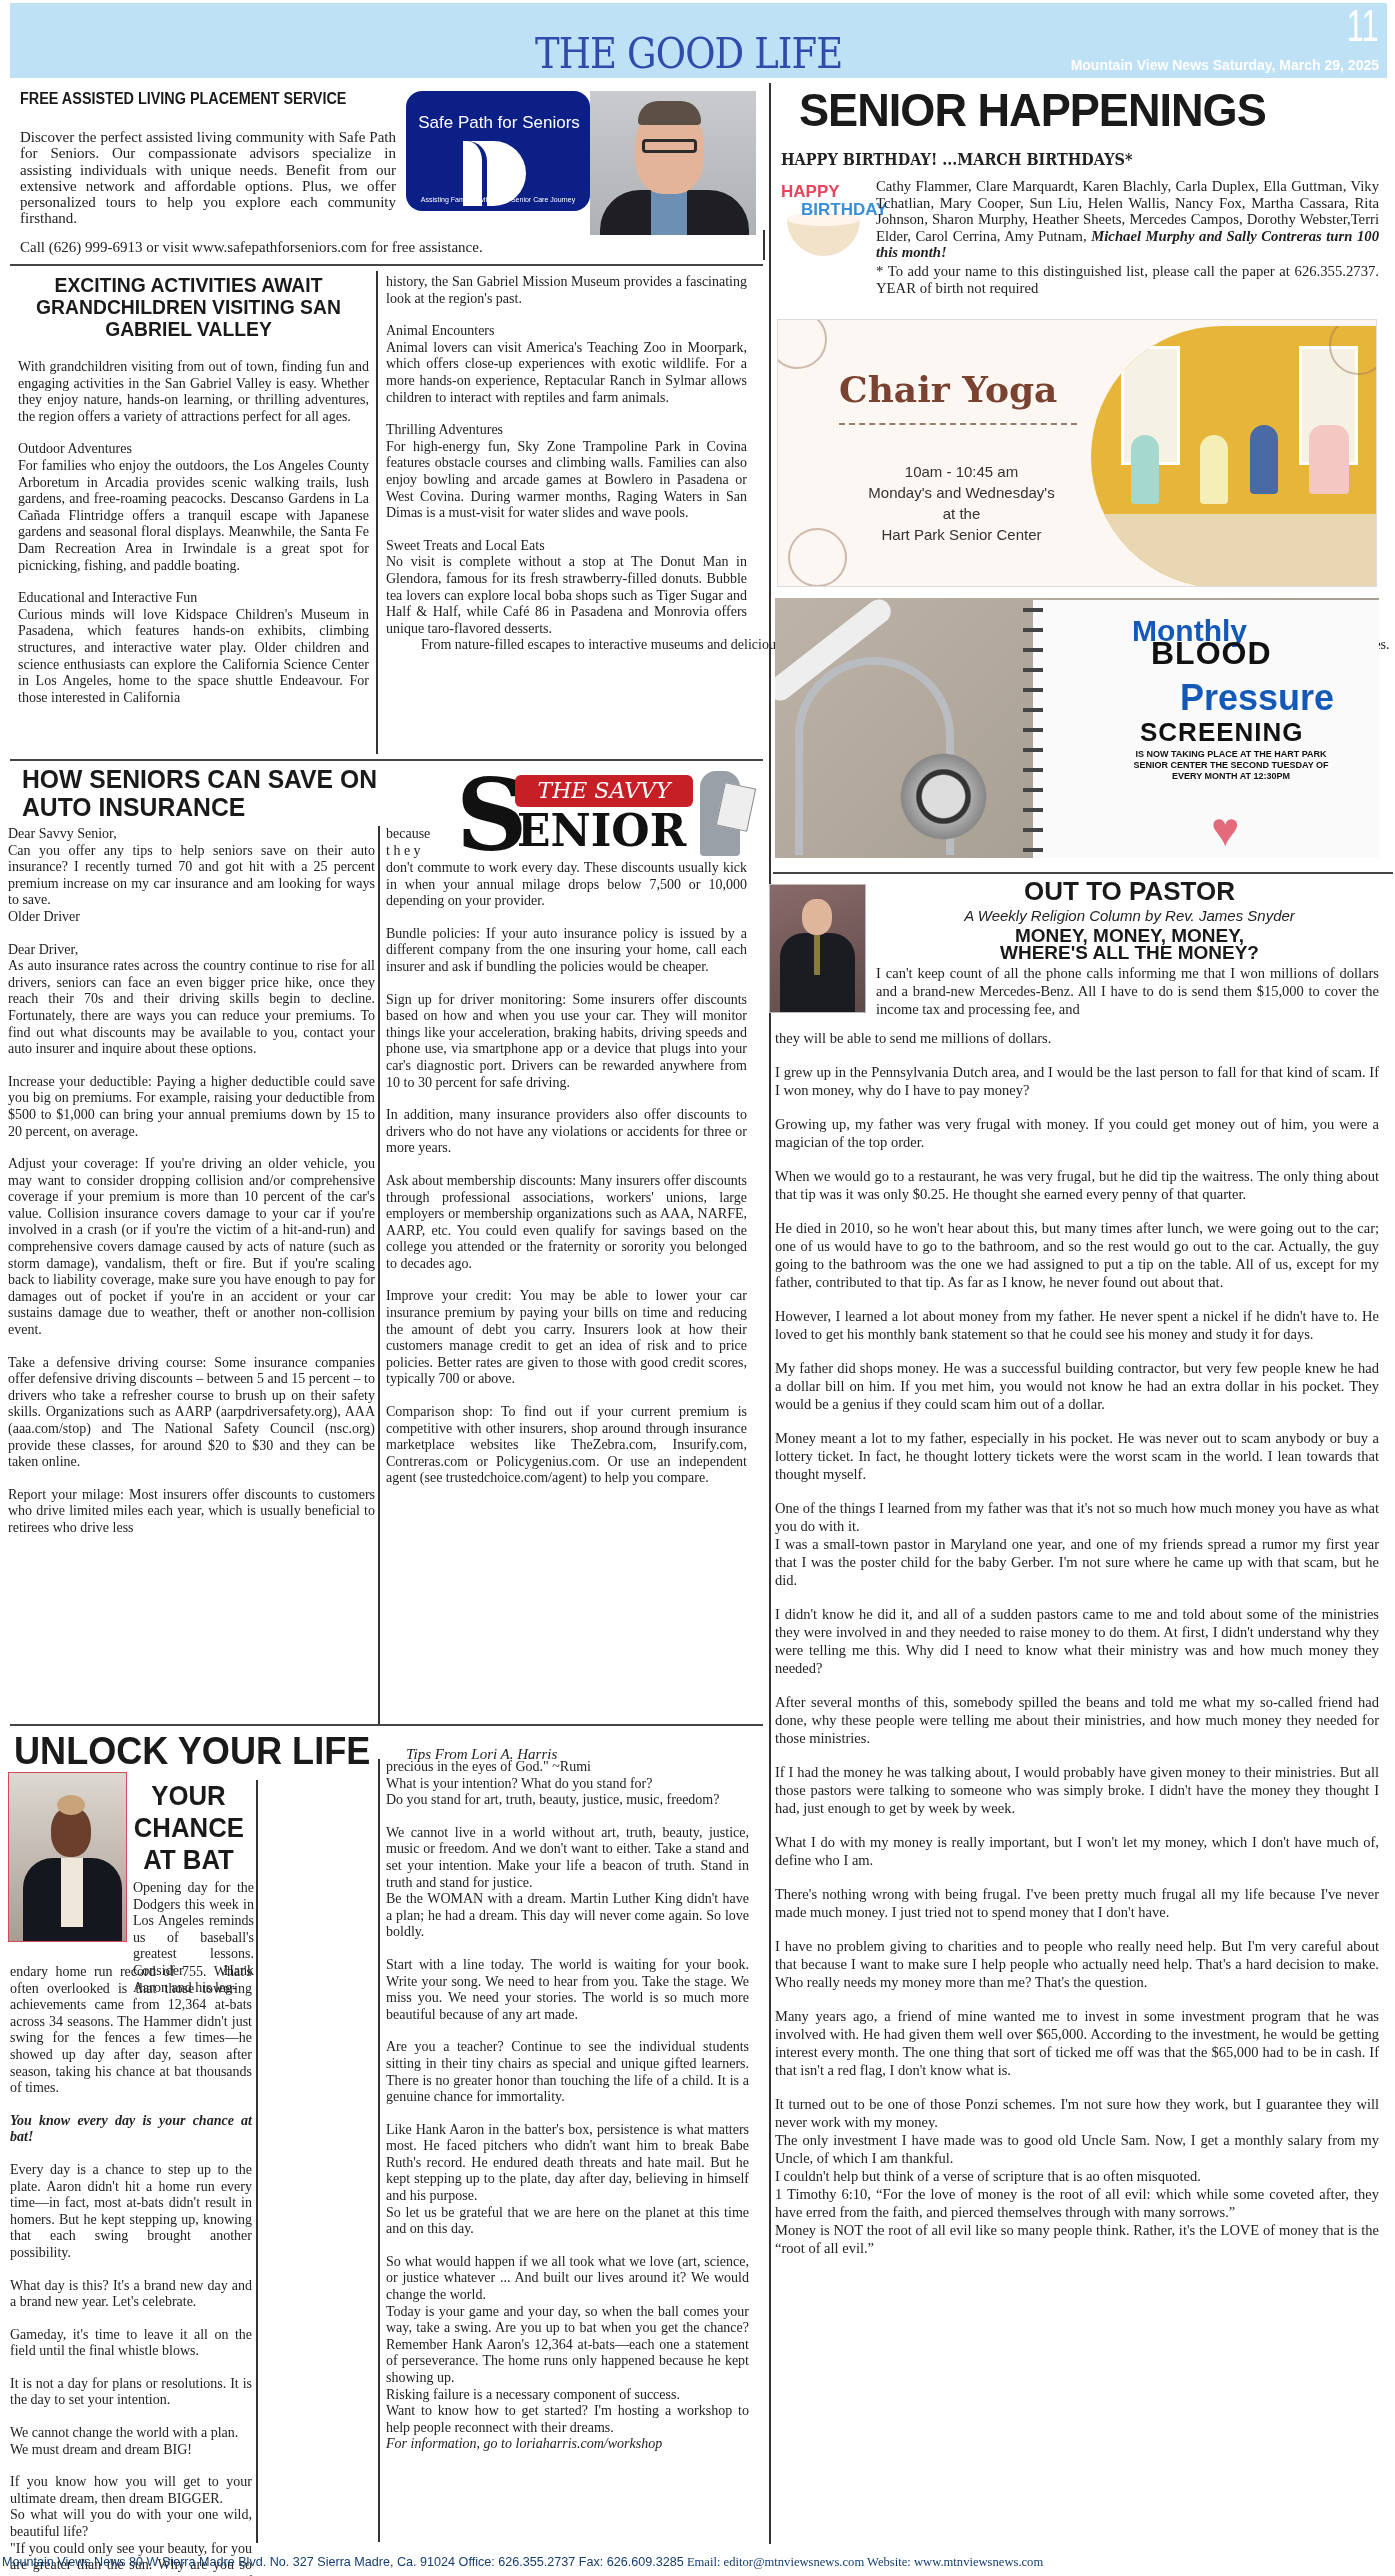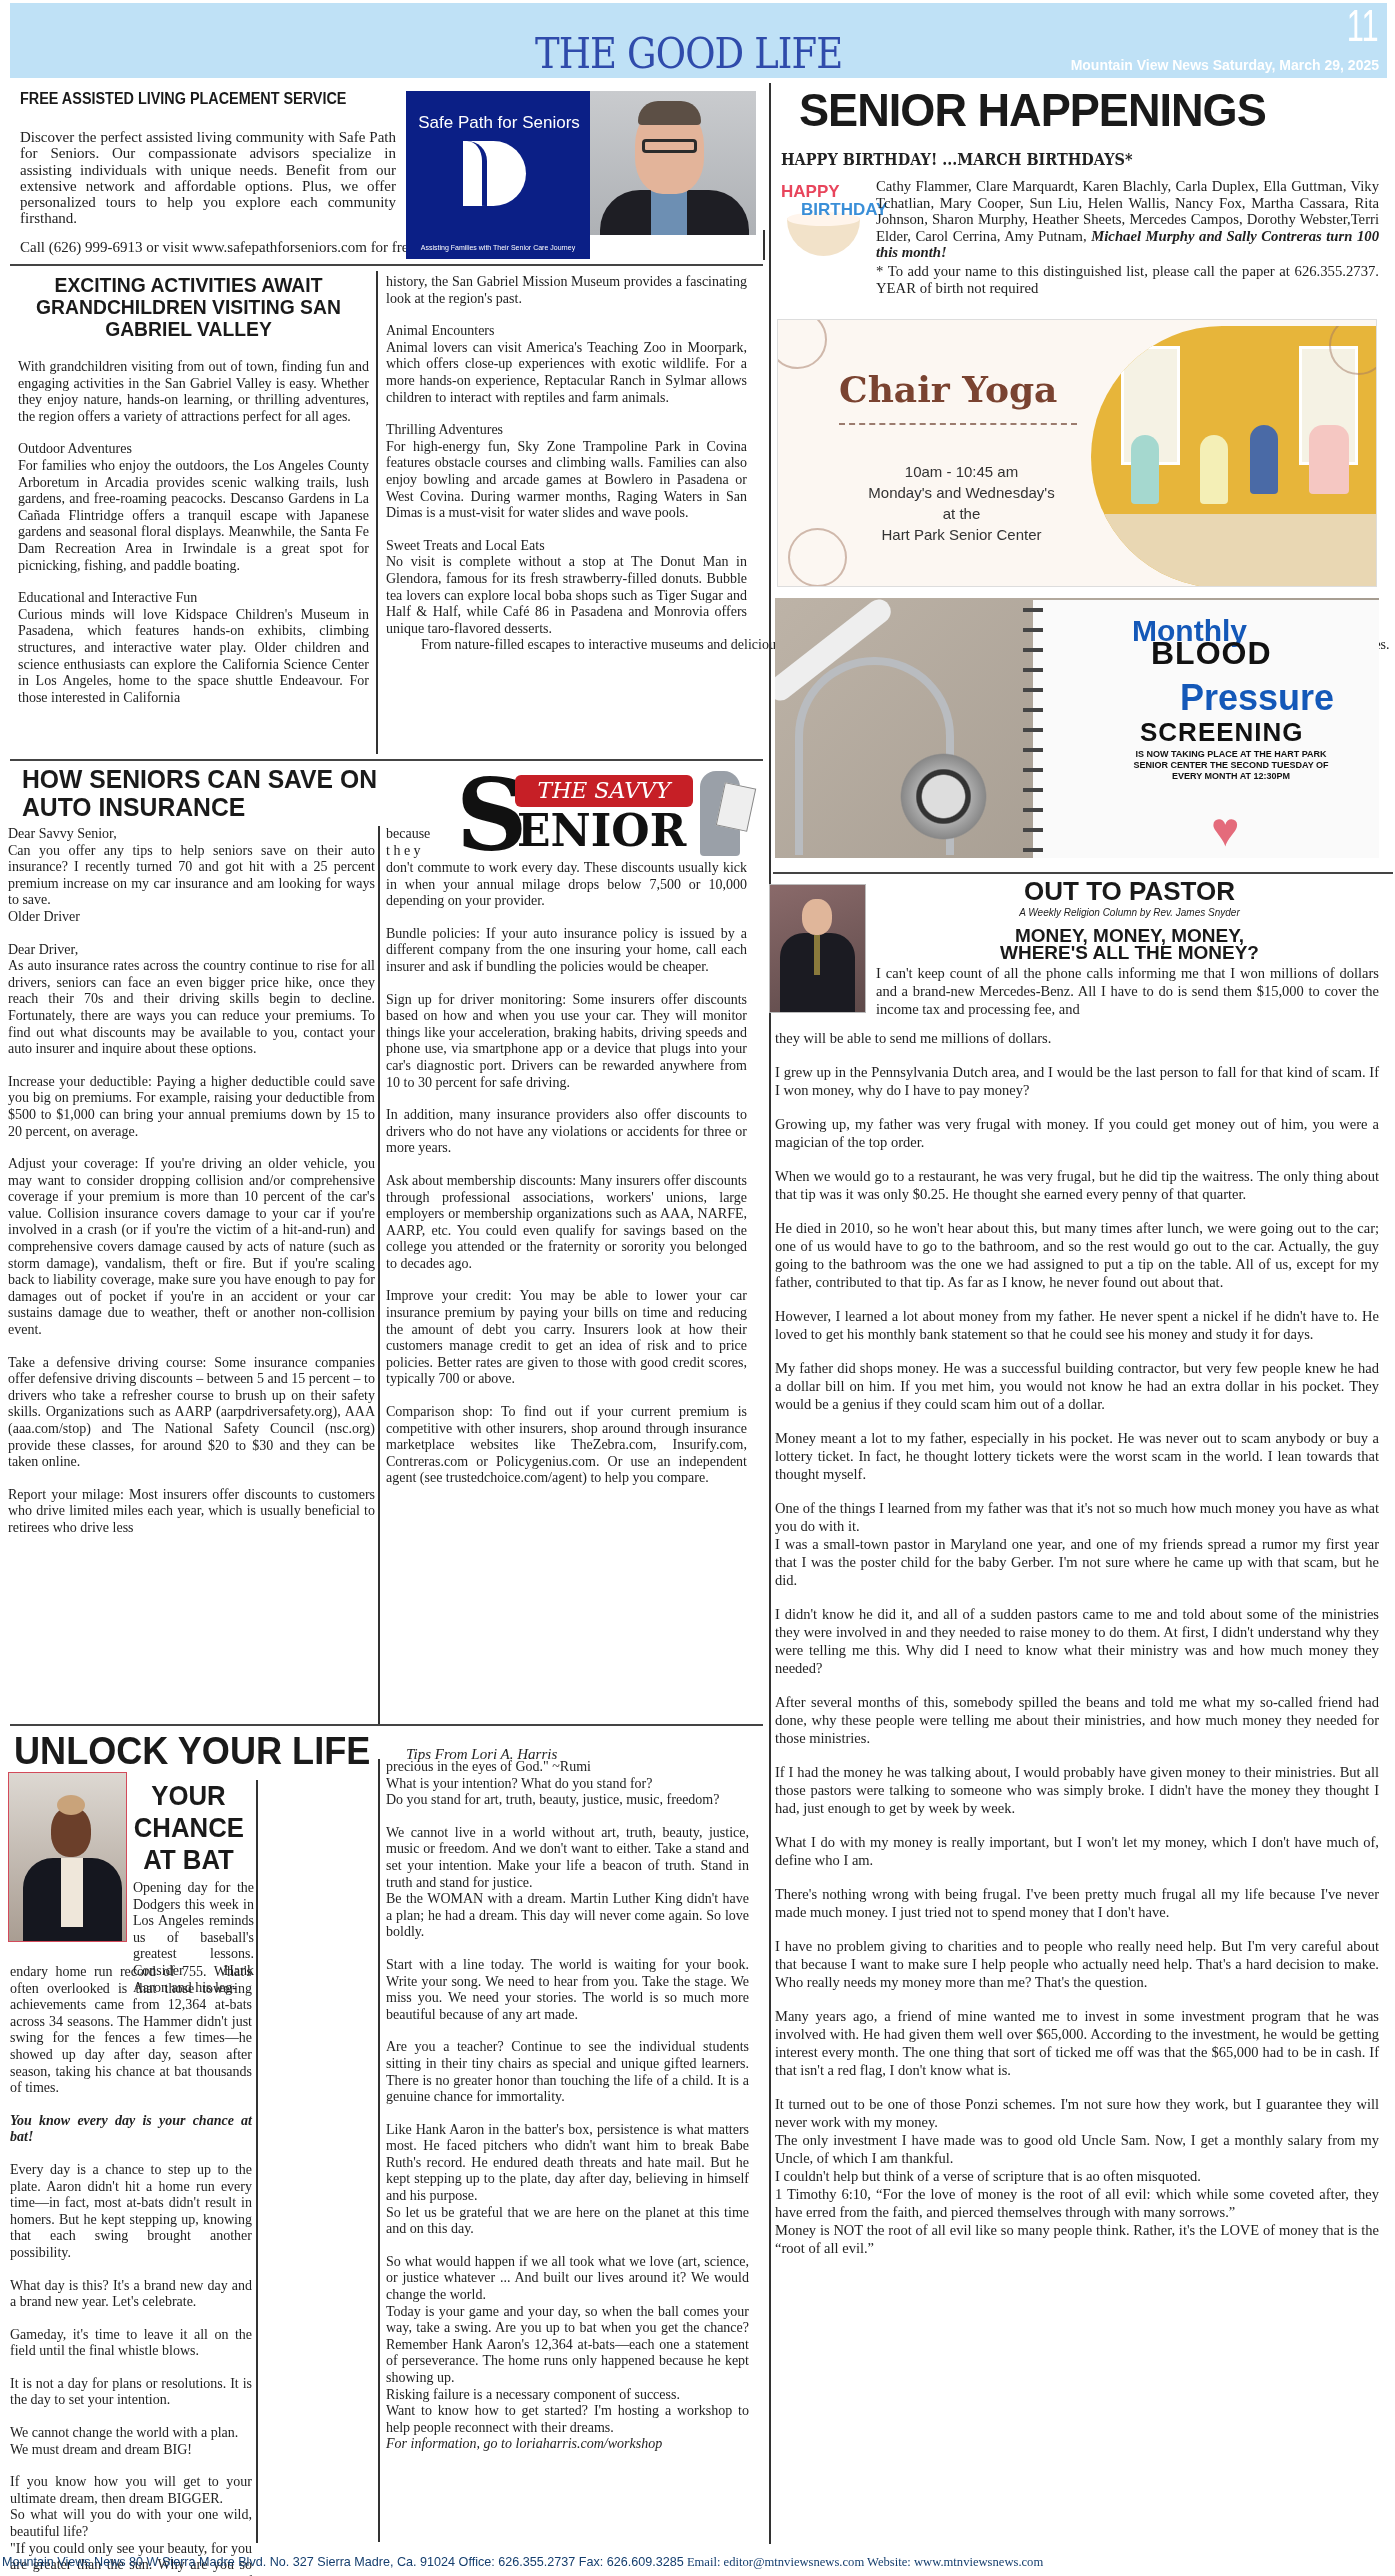--- a/index.html
+++ b/index.html
@@ -15,21 +15,21 @@
   .txt { font-size: 14px; line-height: 16.6px; text-align: justify; }
   .txt p { margin-bottom: 16px; }
   .txt p.tight { margin-bottom: 0; }
   .vline { position: absolute; width: 1.5px; background: #333; }
   .hline { position: absolute; height: 1.5px; background: #444; }
 
   
   .ad-title { position: absolute; left: 20px; top: 90px; font-size: 16px; transform: scaleX(0.9); transform-origin: left; }
   .ad-body { position: absolute; left: 20px; top: 129px; width: 376px; font-size: 15px; line-height: 16.3px; text-align: justify; }
   .ad-cta { position: absolute; left: 20px; top: 239px; font-size: 15px; }
-  .safepath { position: absolute; left: 406px; top: 91px; width: 184px; height: 168px; background: #0b1f86; color: #fff; overflow: hidden; }
+  .safepath { position: absolute; left: 406px; top: 91px; width: 184px; height: 120px; background: #0b1f86; color: #fff; overflow: hidden; border-radius: 16px; }
   .safepath .sp-name { position: absolute; top: 22px; left: 6px; width: 174px; text-align: center; font-family: "Liberation Sans", sans-serif; font-size: 17px; }
   .safepath .sp-tag { position: absolute; bottom: 8px; left: 2px; width: 180px; text-align: center; font-family: "Liberation Sans", sans-serif; font-size: 7px; }
   .safepath .sp-path { position: absolute; left: 57px; top: 50px; width: 63px; height: 65px; background: #fff; border-radius: 0 40px 40px 0; }
   .safepath .sp-road { position: absolute; left: 59px; top: 50px; width: 22px; height: 65px; border-right: 5px solid #0b1f86; border-radius: 0 20px 0 20px; }
   .photo-man { position: absolute; left: 590px; top: 91px; width: 166px; height: 144px; background: linear-gradient(180deg,#c9cbce,#aeb1b5); overflow: hidden; }
   .photo-man .head { position: absolute; left: 45px; top: 14px; width: 69px; height: 89px; background: #e3b49a; border-radius: 45% 45% 40% 40%; }
   .photo-man .hair { position: absolute; left: 48px; top: 10px; width: 63px; height: 24px; background: #5c4f45; border-radius: 30px 30px 6px 6px; }
   .photo-man .glasses { position: absolute; left: 52px; top: 48px; width: 55px; height: 14px; border: 3px solid #2b2b2b; border-radius: 4px; }
   .photo-man .body { position: absolute; left: 10px; top: 99px; width: 149px; height: 59px; background: #1e1e24; border-radius: 40px 40px 0 0; }
   .photo-man .shirt { position: absolute; left: 61px; top: 99px; width: 36px; height: 50px; background: #6d8fb3; }
@@ -98,21 +98,21 @@
   .bp .heart { position: absolute; left: 436px; top: 208px; font-size: 48px; color: #e46b7b; line-height: 48px; }
   .bp .steth { position: absolute; left: 119px; top: 149px; width: 99px; height: 99px; border-radius: 50%; background: radial-gradient(circle,#ddd 30%,#333 32%,#333 38%,#aaa 40%,#888 60%,transparent 62%); }
   .bp .tube { position: absolute; left: 20px; top: 59px; width: 159px; height: 198px; border: 8px solid #b9bcc0; border-radius: 79px 79px 0 0; border-bottom: none; }
   .bp .therm { position: absolute; left: -20px; top: 40px; width: 149px; height: 24px; background: #eee; border-radius: 12px; transform: rotate(-38deg); }
 
   .pastor-photo { position: absolute; left: 769px; top: 884px; width: 97px; height: 129px; border: 1px solid #bbb; background: linear-gradient(160deg,#8a6a6a,#5e4a4a); overflow: hidden; }
   .pastor-photo .head { position: absolute; left: 32px; top: 14px; width: 30px; height: 36px; background: #e0b69a; border-radius: 45%; }
   .pastor-photo .body { position: absolute; left: 10px; top: 48px; width: 75px; height: 89px; background: #1b1b22; border-radius: 24px 24px 0 0; }
   .pastor-photo .tie { position: absolute; left: 44px; top: 50px; width: 6px; height: 40px; background: #8a7a3c; }
   .otp-title { position: absolute; left: 872px; top: 876px; width: 515px; text-align: center; font-size: 26px; }
-  .otp-byline { position: absolute; left: 872px; top: 907px; width: 515px; text-align: center; font-family: "Liberation Sans", sans-serif; font-style: italic; font-size: 10px; }
+  .otp-byline { position: absolute; left: 872px; top: 907px; width: 515px; text-align: center; font-family: "Liberation Sans", sans-serif; font-style: italic; font-size: 15px; }
   .otp-sub { position: absolute; left: 872px; top: 927px; width: 515px; text-align: center; font-size: 19px; line-height: 17px; }
   .otp-lead { position: absolute; left: 876px; top: 964px; width: 503px; }
   .otp-body { position: absolute; left: 775px; top: 1029px; width: 604px; }
   .otp-body .txt, .otp-lead.txt { font-size: 14.5px; line-height: 18px; }
 
   .footer { position: absolute; left: 2px; top: 2554px; width: 1391px; font-family: "Liberation Sans", sans-serif; font-size: 13.4px; color: #153e6e; white-space: nowrap; transform: scaleX(0.94); transform-origin: left; }
   .footer .serif { font-family: "Liberation Serif", serif; }
 </style>
 </head>
 <body>

